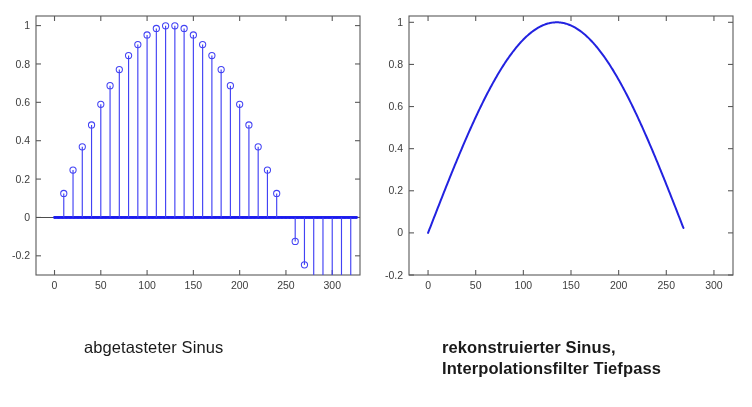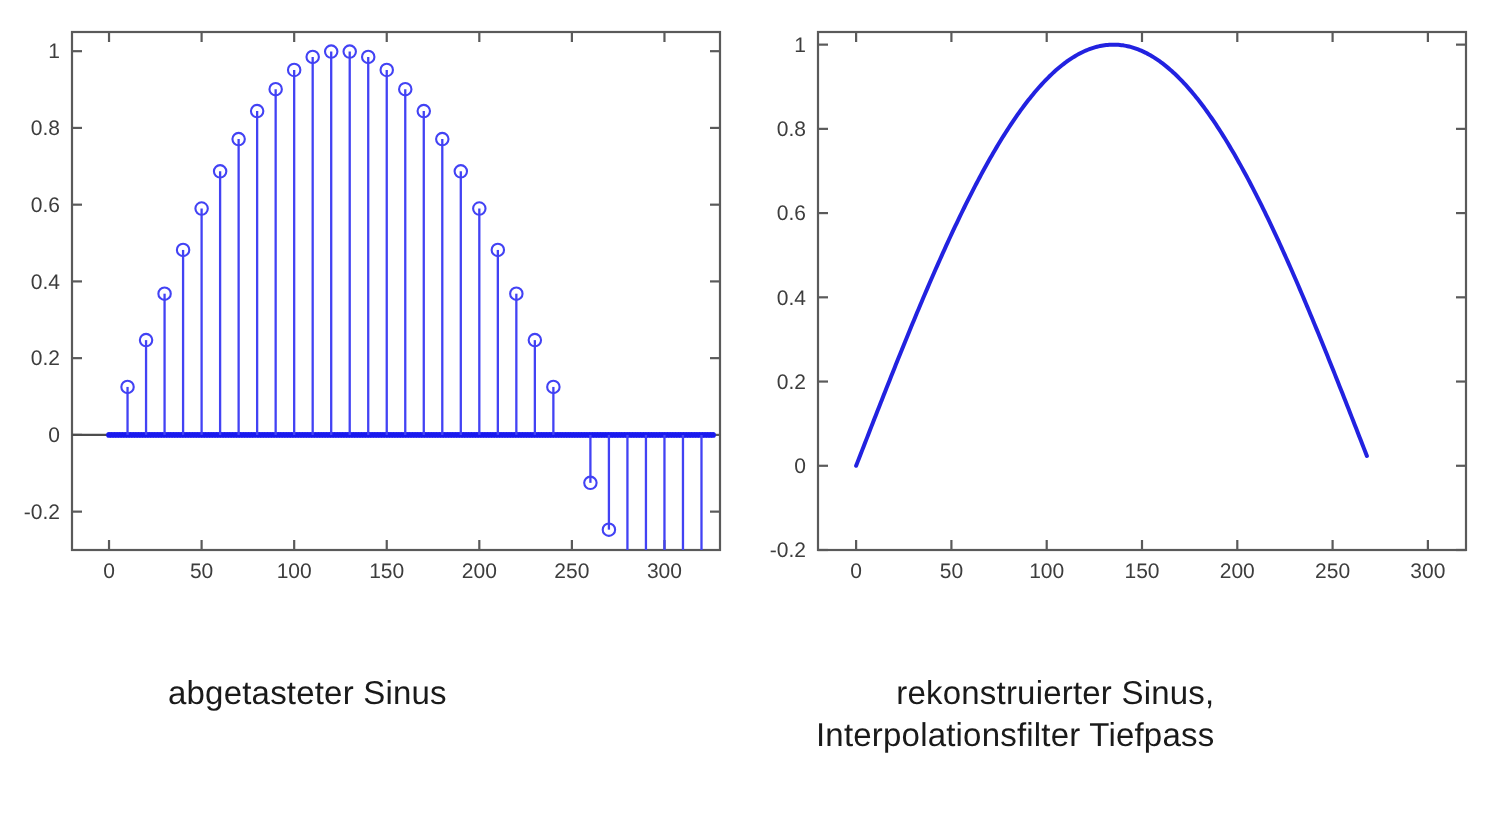--- a/index.html
+++ b/index.html
@@ -17,24 +17,23 @@
   #panel-right{left:376px;width:376px;height:320px;}
   svg{display:block;}
   .captions{position:absolute;left:0;top:320px;width:752px;height:87px;}
   .caption{
     position:absolute;
     color:#1a1a1a;
     font-size:16.5px;
     line-height:21px;
     letter-spacing:0.1px;
     white-space:pre-line;
-    text-align:right;
   }
   #caption-left{left:84px;top:17px;}
-  #caption-right{left:408px;top:17px;}
+  #caption-right{left:442px;top:17px;font-weight:bold;}
   .axis-line{stroke:#5a5a5a;stroke-width:1.1;fill:none;}
   .tick{stroke:#5a5a5a;stroke-width:1.1;}
   .ticklabel{
     fill:#3d3d3d;
     font-family:"Liberation Sans", sans-serif;
     font-size:10.5px;
   }
   .tl-y{text-anchor:end;}
   .tl-x{text-anchor:middle;}
   .stem{stroke:#4242f4;stroke-width:1.15;}

